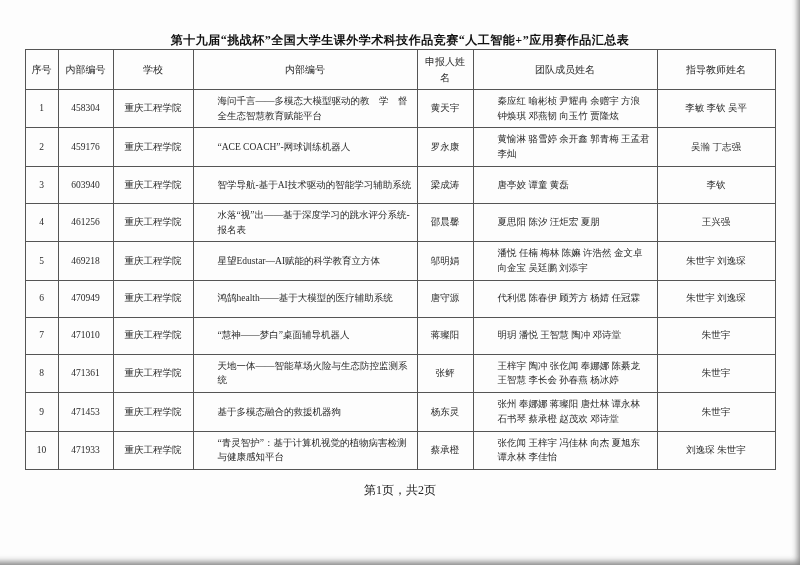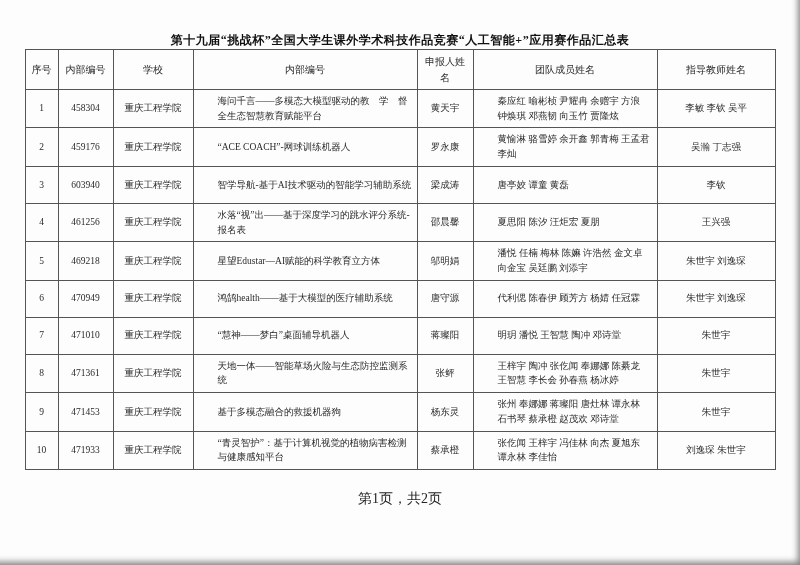--- a/index.html
+++ b/index.html
@@ -52,22 +52,22 @@
   thead th {
     height: 36px;
     font-weight: normal;
     text-align: center;
     font-size: 10px;
   }
   tbody td { height: 37px; text-align: center; }
   tbody td.col-work, tbody td.col-team { text-align: left; padding-left: 24px; }
   .footer {
     text-align: center;
-    font-size: 14px;
-    margin-top: 20px;
+    font-size: 12px;
+    margin-top: 12px;
     color: #222;
   }
 </style>
 </head>
 <body>
 
 <div class="page">
 
   <div class="doc-title">第十九届“挑战杯”全国大学生课外学术科技作品竞赛“人工智能+”应用赛作品汇总表</div>
 

